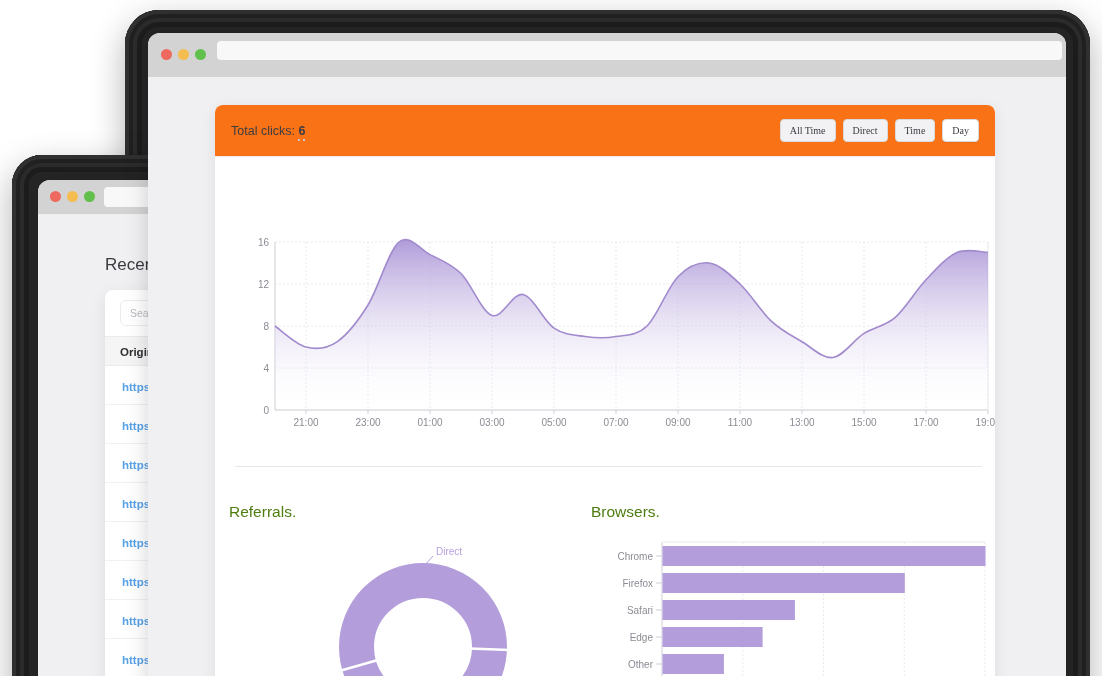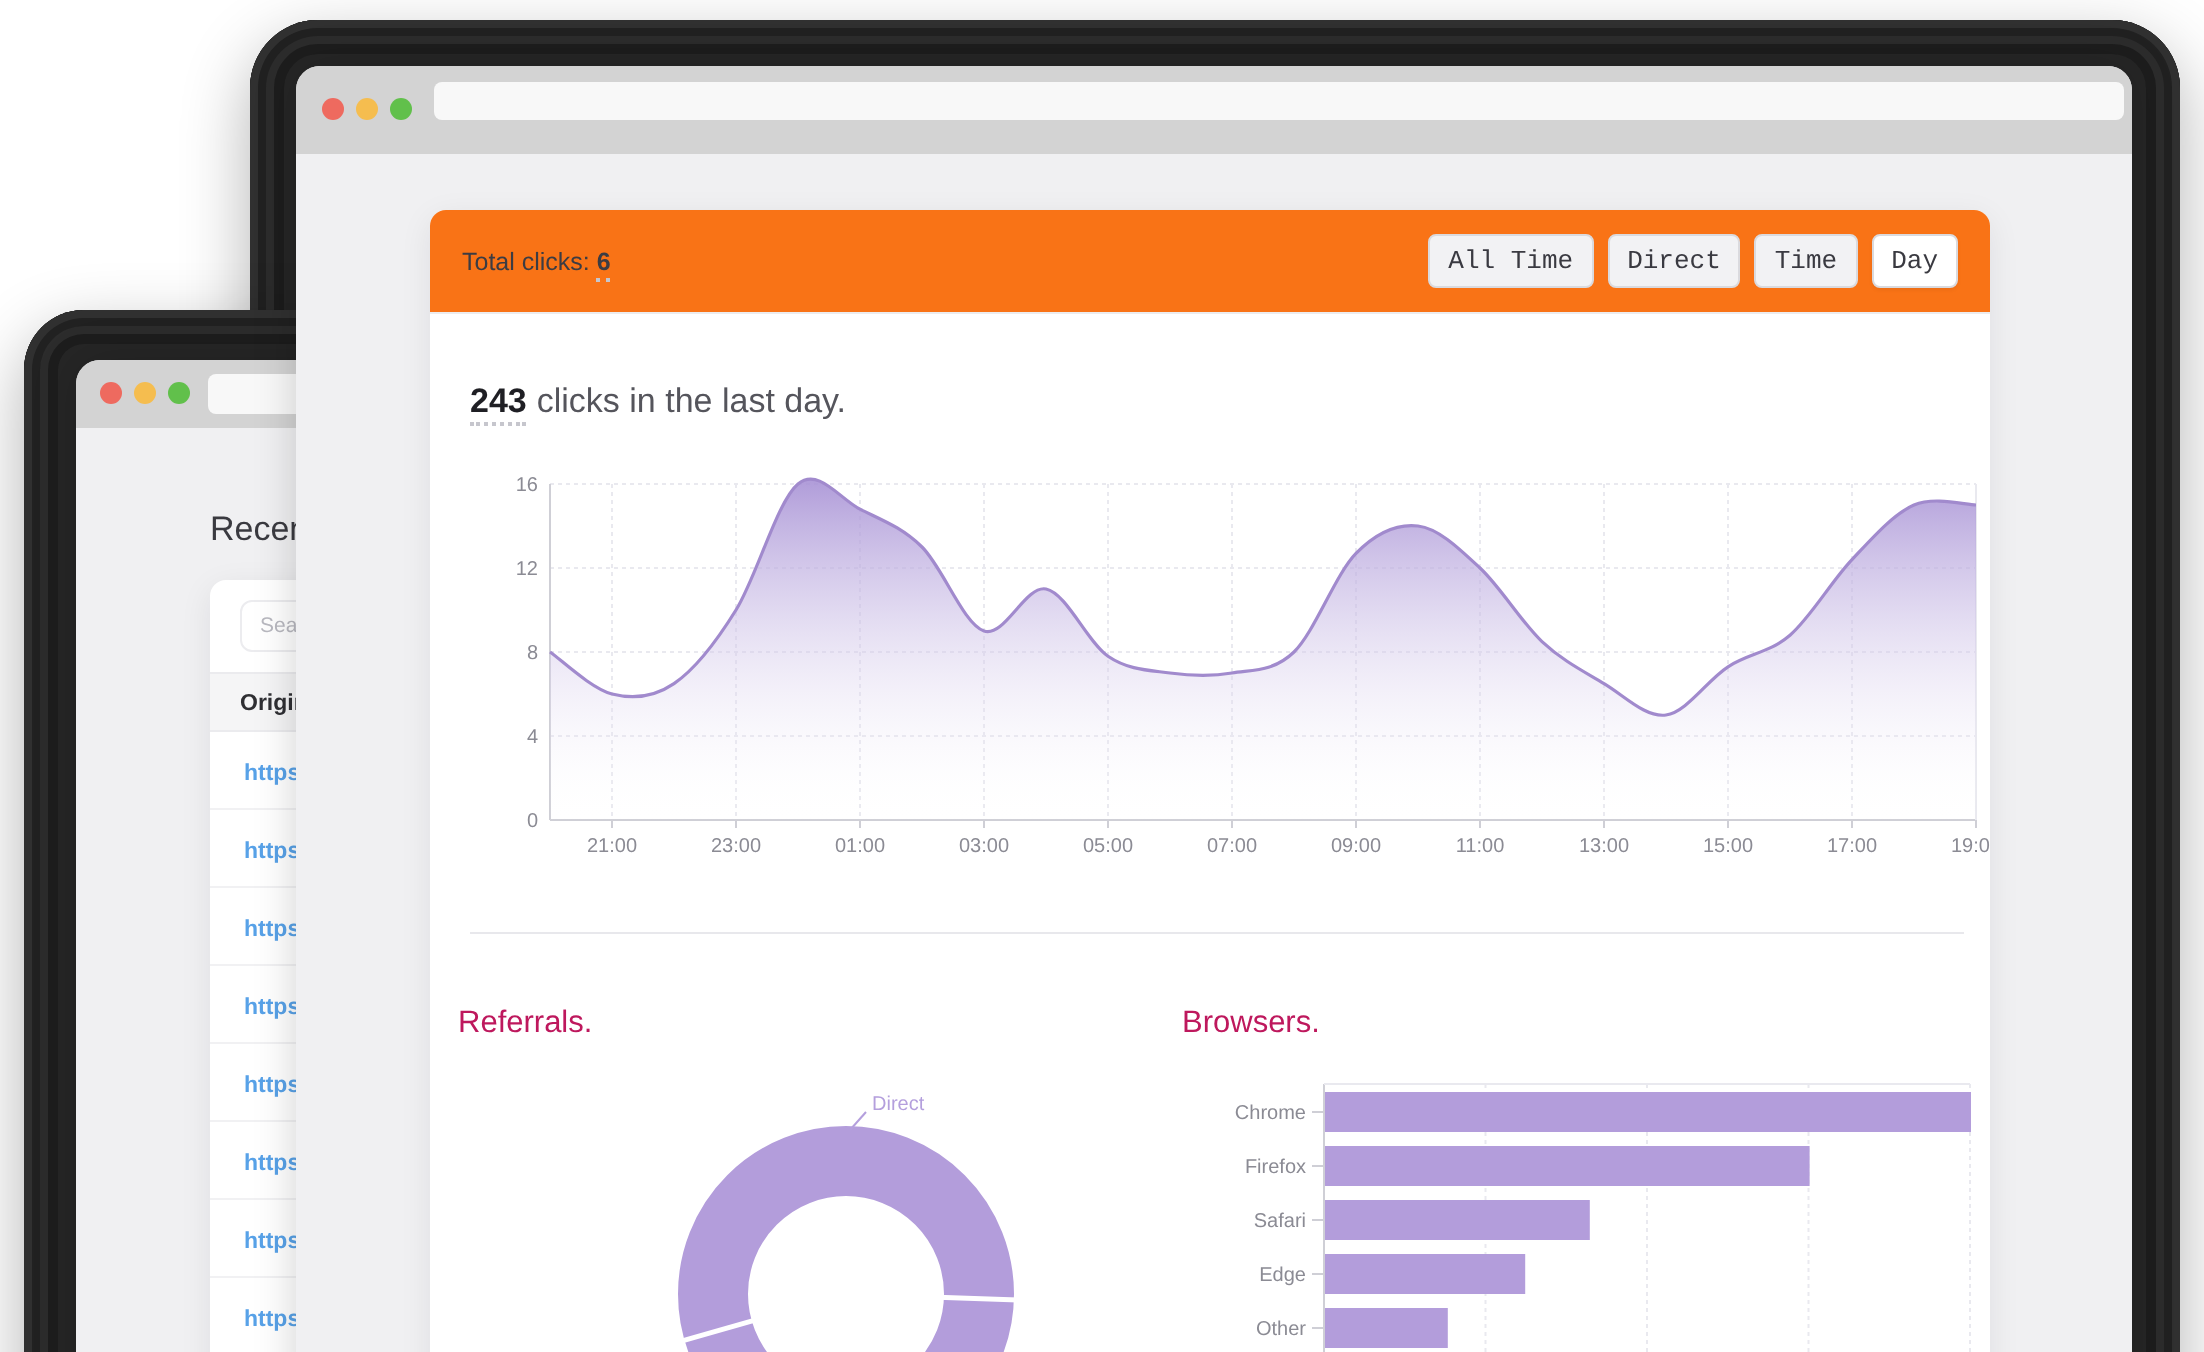--- a/index.html
+++ b/index.html
@@ -29,35 +29,35 @@
   
   .card { position:absolute; background:#fff; border-radius:8px;
     box-shadow:0 4px 16px rgba(30,30,40,.08); }
   #analytics-card { left:67px; top:72px; width:780px; height:620px; }
   .card-header { position:absolute; left:0; top:0; width:100%; height:52px;
     background:#f97316; border-bottom:1px solid #ececee; border-radius:8px 8px 0 0;
     display:flex; align-items:center; padding:0 16px; }
   .stats { font-size:12.5px; color:#3c3c43; }
   .stats b { border-bottom:2px dotted #c6c6cd; padding-bottom:1px; }
   .filters { margin-left:auto; display:flex; gap:7px; }
-  .filter-btn { font-family:Liberation Mono, monospace; font-size:13px; color:#3a3a41; background:#f2f2f4;
+  .filter-btn { font-family:Liberation Serif, serif; font-size:10px; color:#3a3a41; background:#f2f2f4;
     border:1px solid #dadade; border-radius:4px; padding:5px 9px; cursor:pointer; }
   .filter-btn.active { background:#ffffff; box-shadow:0 1px 2px rgba(0,0,0,.06); }
 
   .headline { position:absolute; left:20px; top:86px; font-size:17px; color:#55555c; }
   .headline b { color:#1f1f24; border-bottom:2px dotted #c6c6cd; padding-bottom:1px; margin-right:5px; }
 
   svg { display:block; }
   svg text.tick { fill:#8b8b94; font-size:10px; font-family:inherit; }
   svg line.grid { stroke:#e9e9ef; stroke-width:1; }
   svg line.axis { stroke:#cfcfd6; stroke-width:1; }
 
   #area-chart { position:absolute; left:20px; top:118px; }
   .section-divider { position:absolute; left:20px; top:361px; width:747px; height:1px; background:#e8e8ec; }
-  .section-title { position:absolute; font-size:15.5px; color:#be185d; }
+  .section-title { position:absolute; font-size:15.5px; color:#4d7c0f; }
   #referrals-heading { left:14px; top:398px; }
   #browsers-heading  { left:376px; top:398px; }
   #donut-chart { position:absolute; left:88px;  top:438px; }
   #hbar-chart  { position:absolute; left:380px; top:430px; }
 
   
   #recent-heading { position:absolute; left:67px; top:75px; font-size:17px; color:#3a3a40; }
   #links-card { left:67px; top:110px; width:360px; height:470px; }
   #search-input { position:absolute; left:15px; top:10px; width:220px; height:26px;
     border:1px solid #ececef; border-radius:6px; background:#fff; font-family:inherit;
@@ -117,21 +117,20 @@
         <span class="stats"><span>Total clicks:</span>
           <b>6</b></span>
         <div class="filters">
             <button class="filter-btn">All Time</button>
             <button class="filter-btn">Direct</button>
             <button class="filter-btn">Time</button>
             <button class="filter-btn active">Day</button>
           </div>
       </div>
 
-      <div class="headline"><b>243</b><span>clicks in the last day.</span></div>
 
       <svg id="area-chart" width="760" height="215" viewBox="0 0 760 215">
           <defs>
             <linearGradient id="gA" x1="0" y1="0" x2="0" y2="1">
               <stop offset="0%" stop-color="#a791d5" stop-opacity="0.9"></stop>
               <stop offset="100%" stop-color="#ffffff" stop-opacity="0.03"></stop>
             </linearGradient>
           </defs>
           <line x1="40" y1="187" x2="753" y2="187" class="grid" stroke-dasharray="2,2"></line>
           <text x="34" y="190.5" class="tick" text-anchor="end">0</text>

